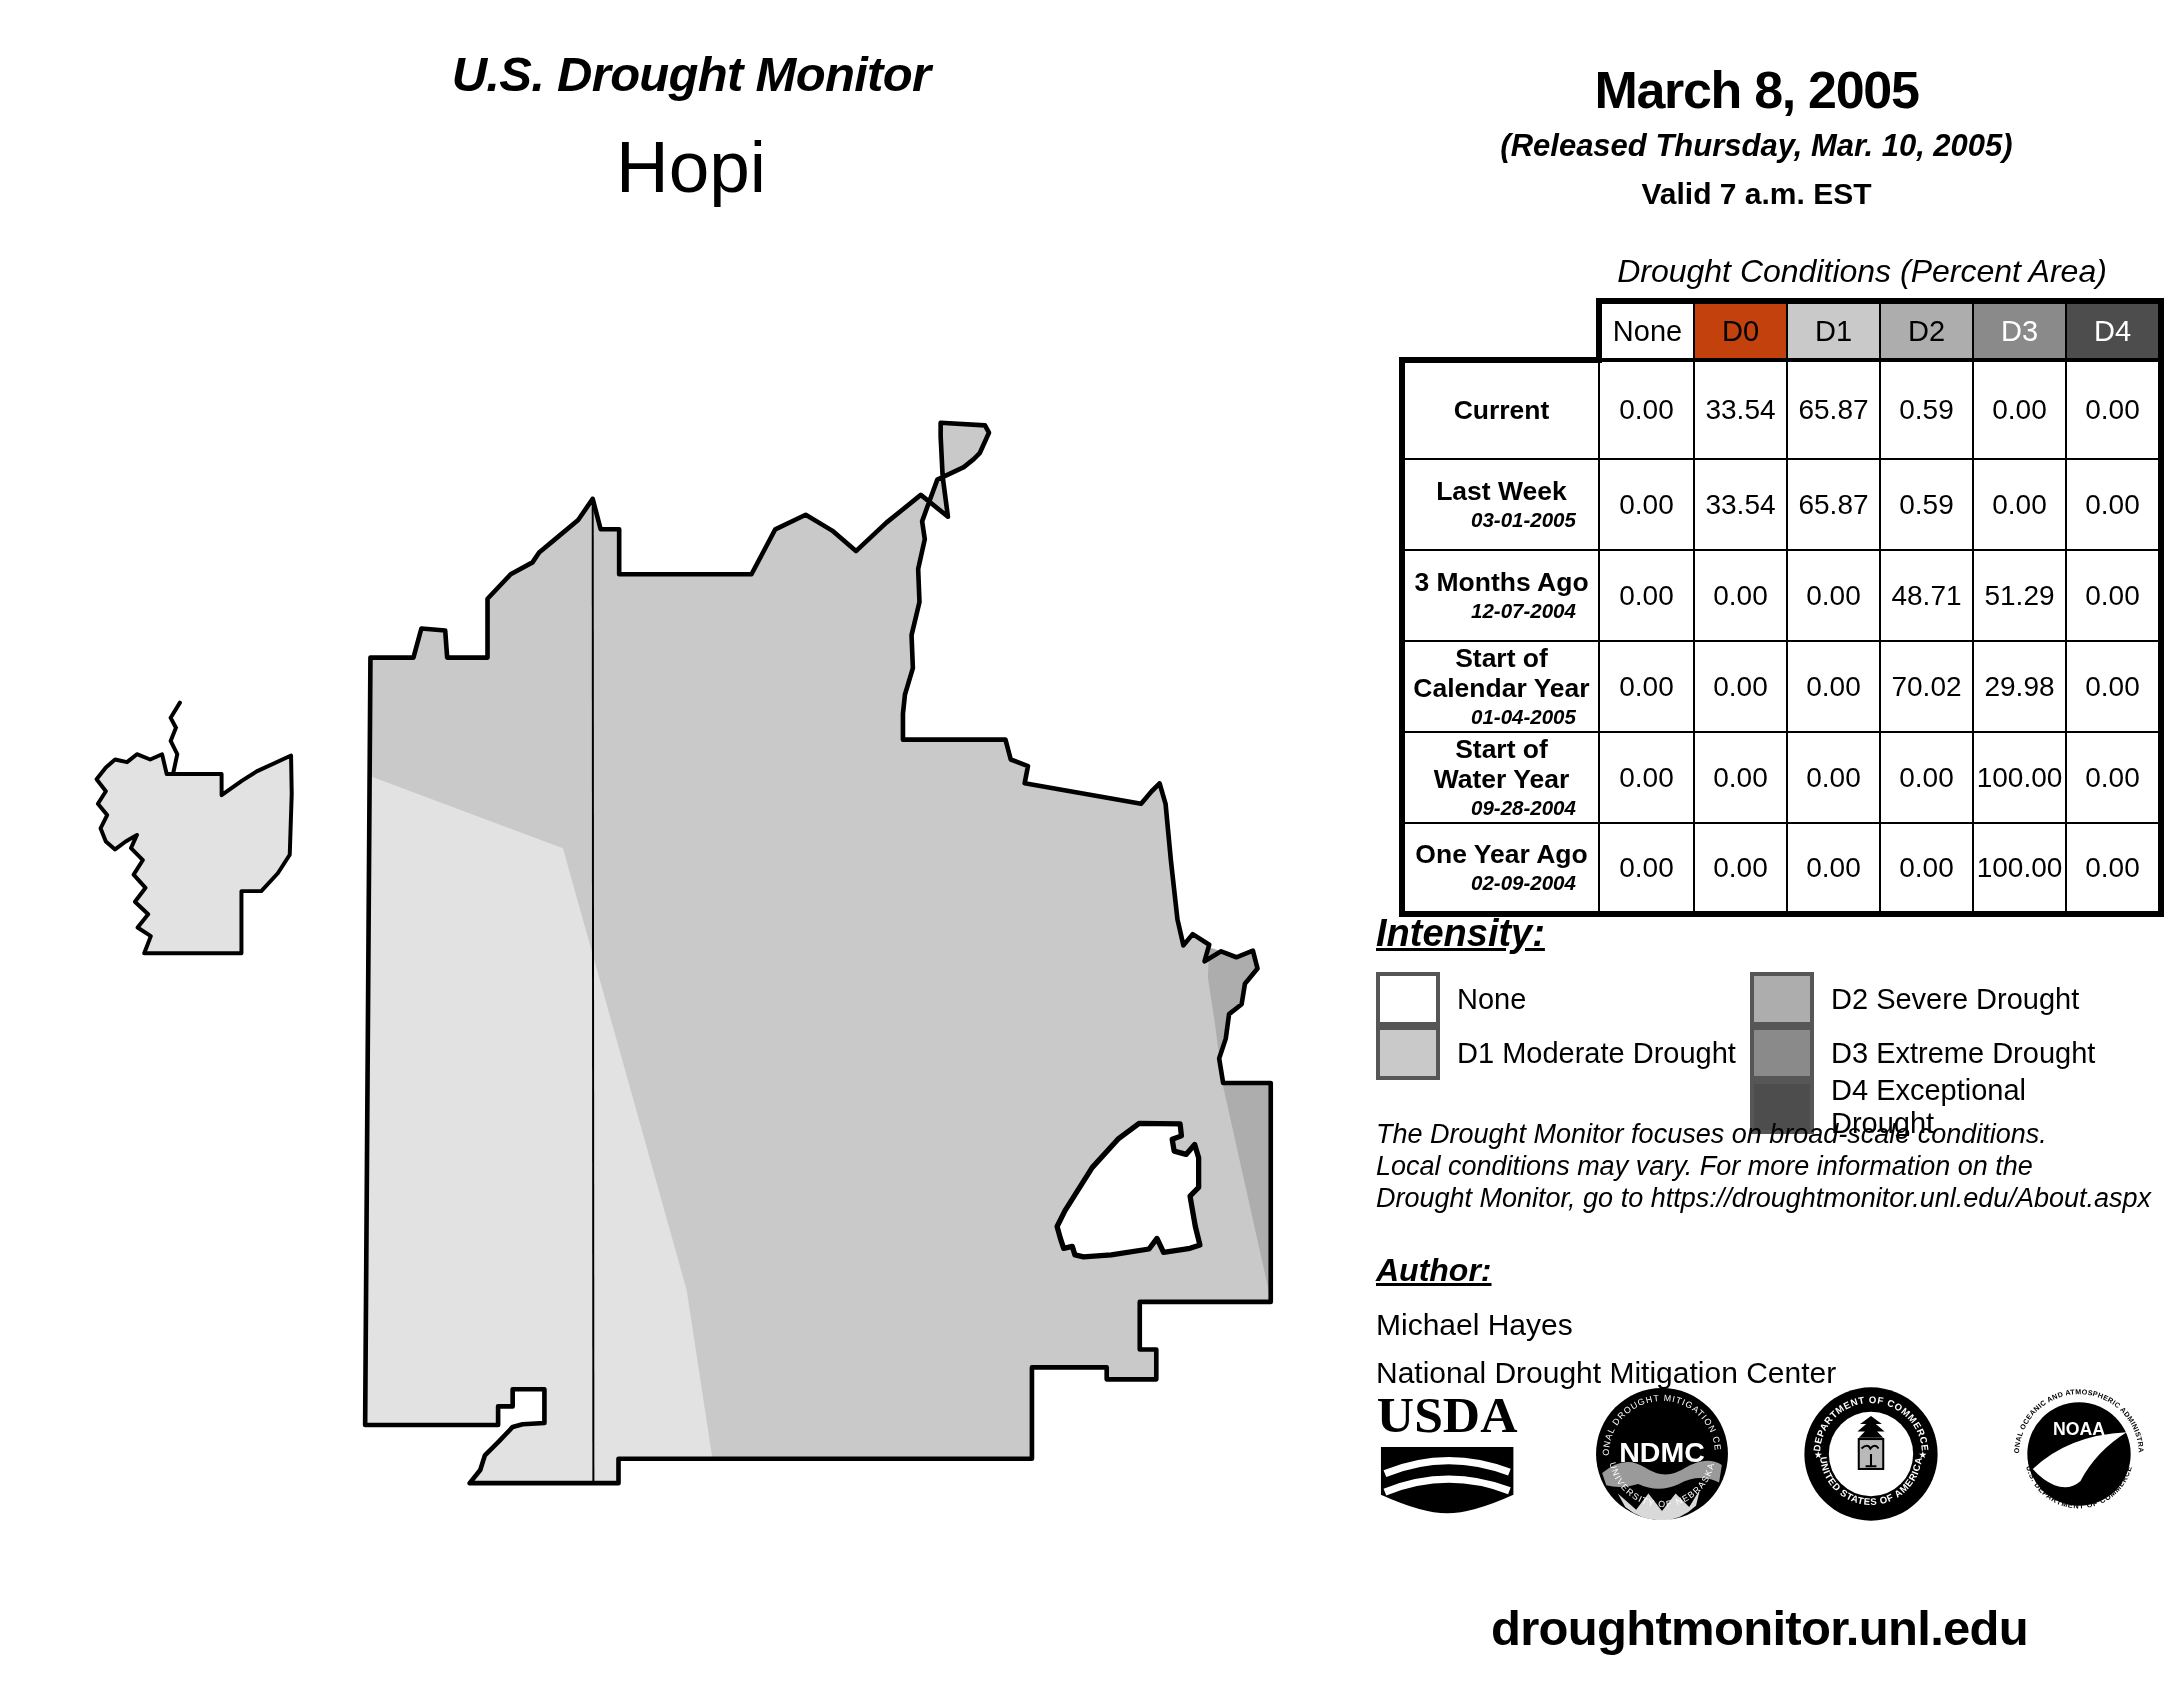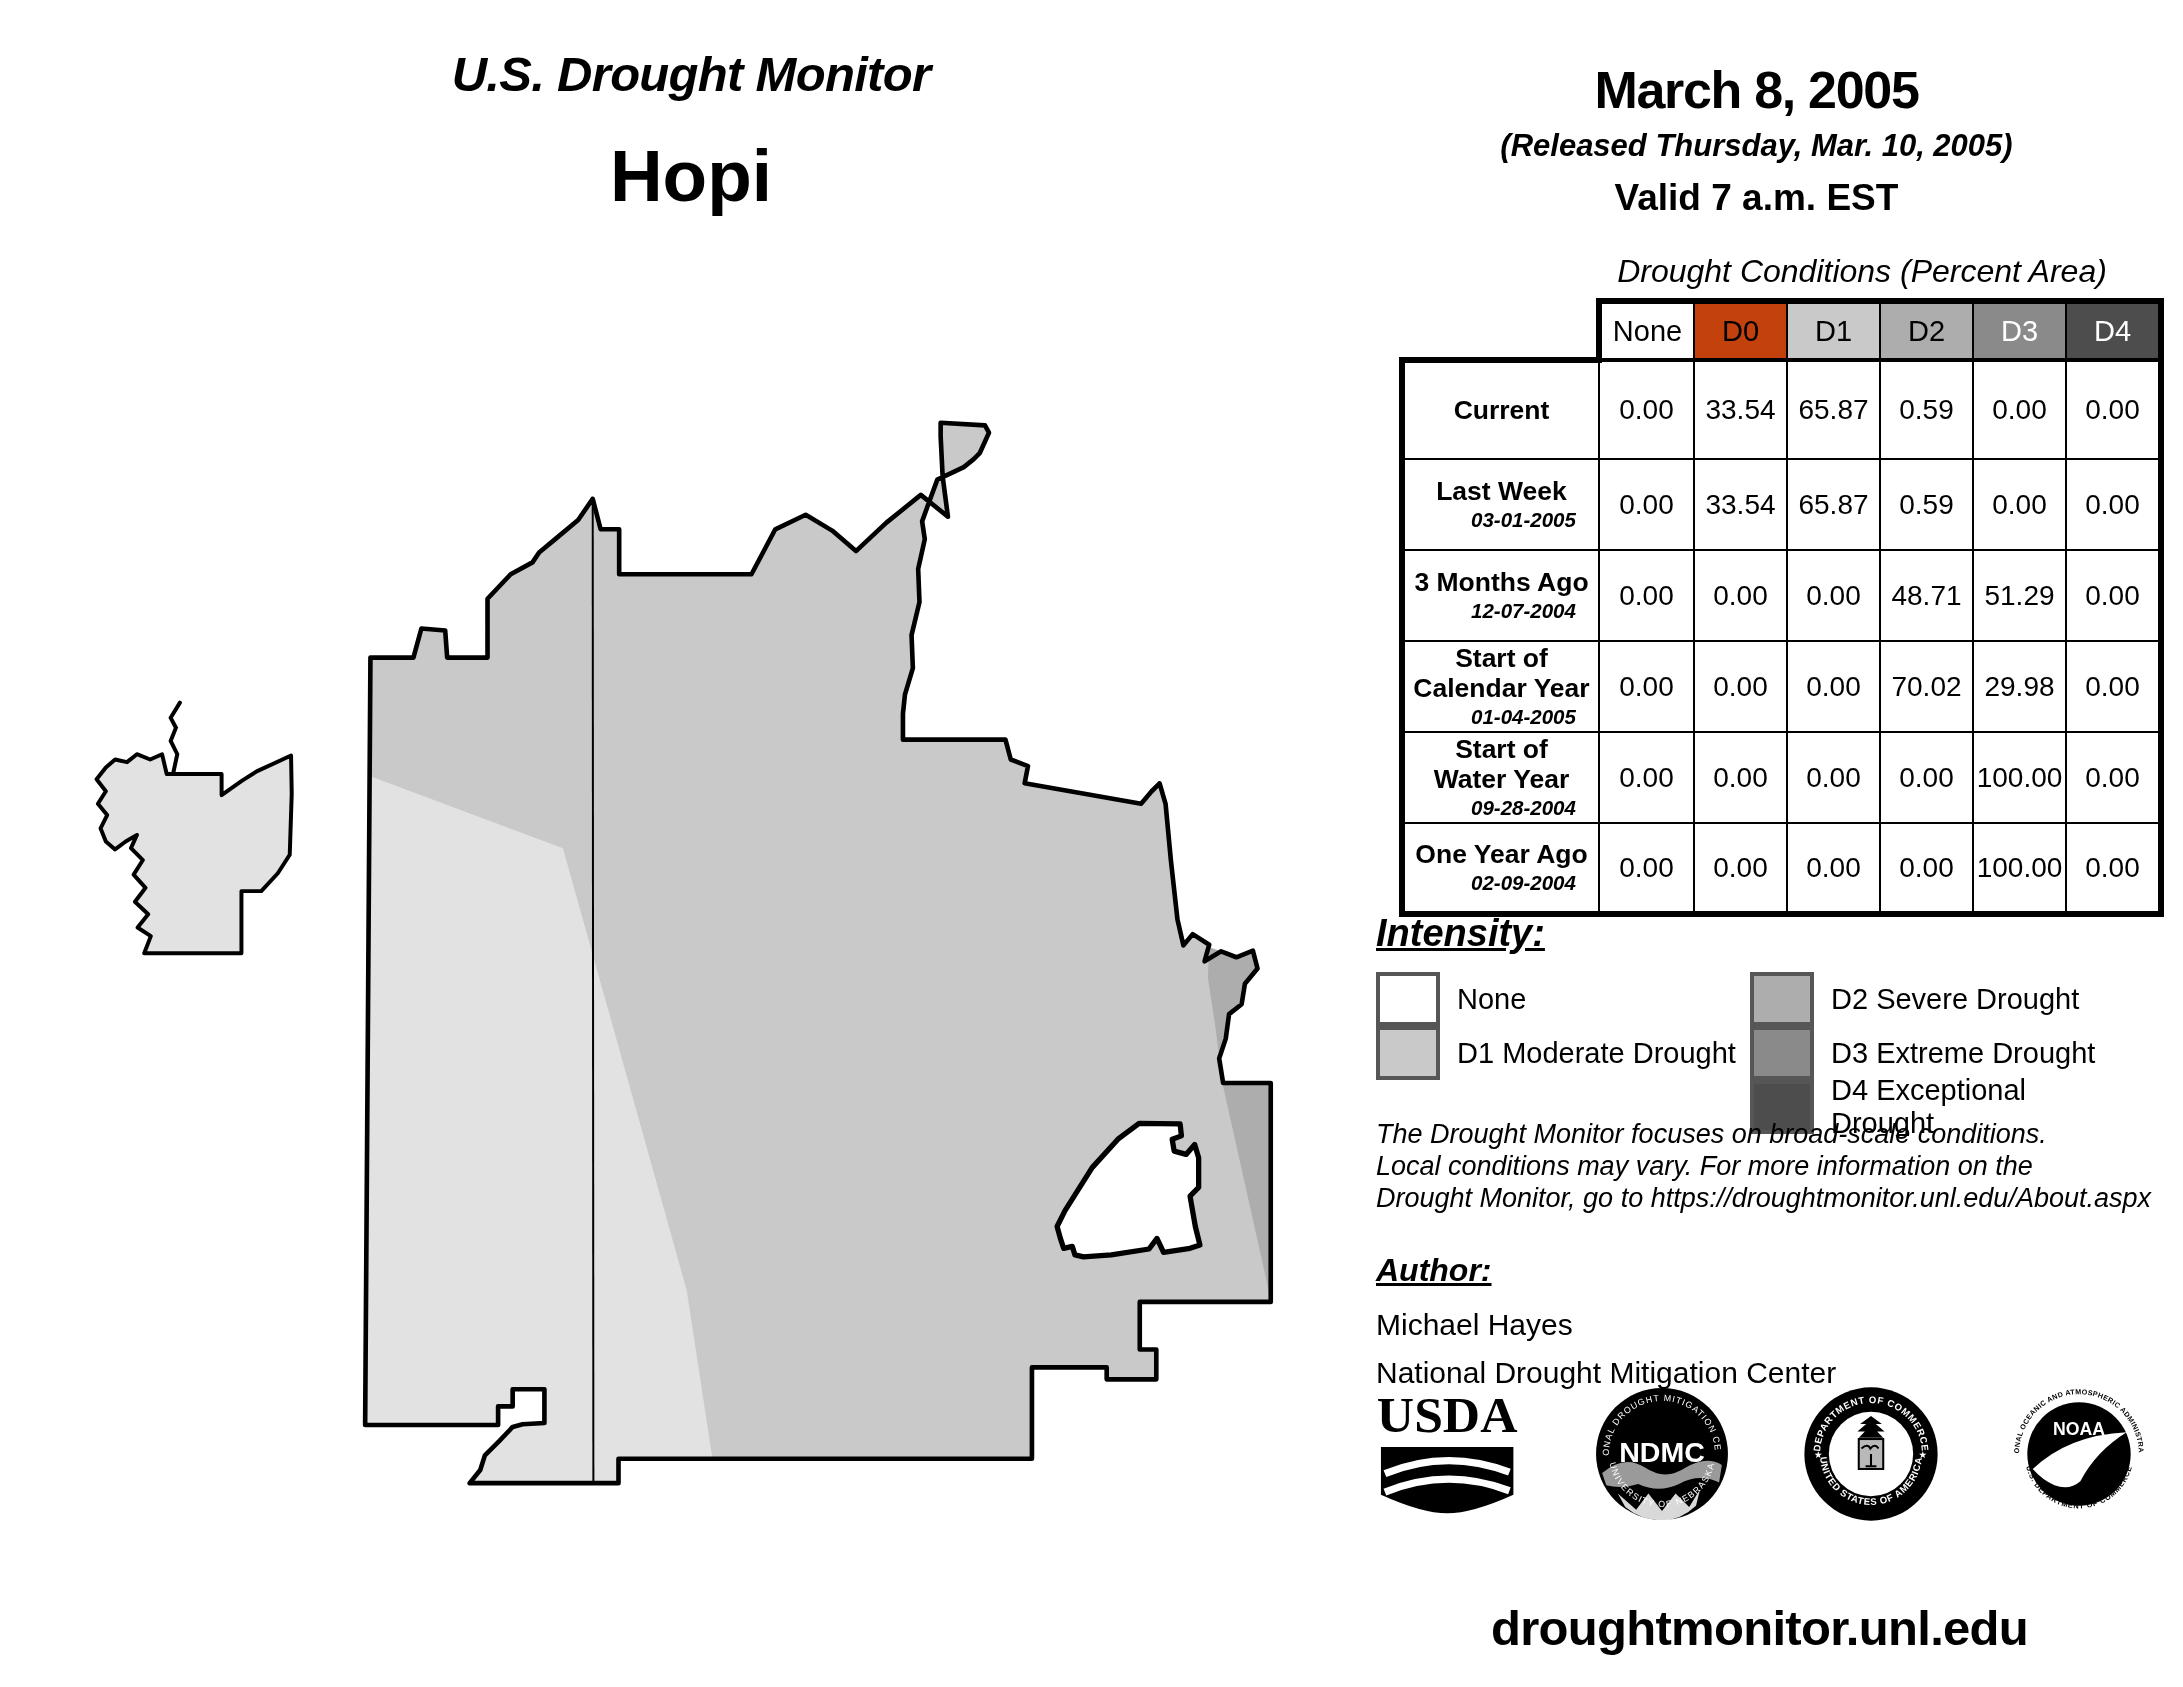--- a/index.html
+++ b/index.html
@@ -3,26 +3,26 @@
 <meta charset="utf-8">
 <style>
   html,body{margin:0;padding:0;background:#fff;}
   body{width:2183px;height:1687px;position:relative;overflow:hidden;
        font-family:"Liberation Sans",sans-serif;color:#000;}
   .abs{position:absolute;}
 
   
   .title-block{left:261px;top:46px;width:860px;text-align:center;}
   .title-1{font-size:49px;font-weight:bold;font-style:italic;letter-spacing:-0.7px;}
-  .title-2{font-size:73px;font-weight:bold;margin-top:32px;}
+  .title-2{font-size:73px;font-weight:normal;margin-top:23px;}
 
   .date-block{left:1376px;top:60px;width:761px;text-align:center;}
   .date-main{font-size:52px;font-weight:bold;letter-spacing:-1.3px;}
   .date-released{font-size:31px;font-weight:bold;font-style:italic;margin-top:8px;}
-  .date-valid{font-size:37px;font-weight:bold;margin-top:13.2px;}
+  .date-valid{font-size:30px;font-weight:bold;margin-top:13.2px;}
 
   
   .tbl-title{left:1581px;top:253px;width:562px;text-align:center;font-style:italic;font-size:32px;}
   table.dm{position:absolute;left:1399px;top:298px;border-collapse:collapse;}
   .dm th,.dm td{border:2.6px solid #000;text-align:center;vertical-align:middle;padding:0;}
   .dm th{width:91px;height:54px;font-size:29px;font-weight:normal;}
   .dm td.num{width:91px;font-size:28px;font-weight:normal;}
   .dm td.lbl{width:193px;font-size:26.5px;font-weight:bold;line-height:1.12;}
   .dm td.lbl .d{font-size:20.5px;font-style:italic;font-weight:bold;margin-top:2.6px;padding-left:44px;}
   .dm .blank{border:none;background:transparent;}

